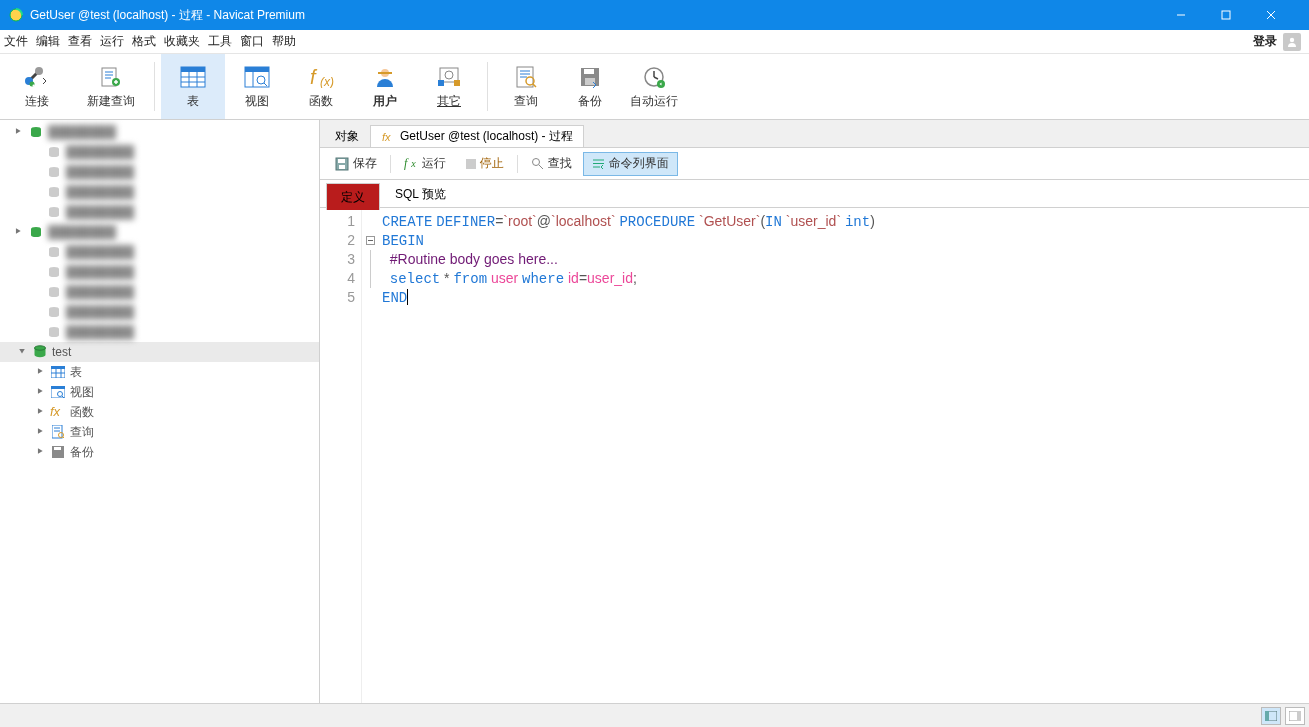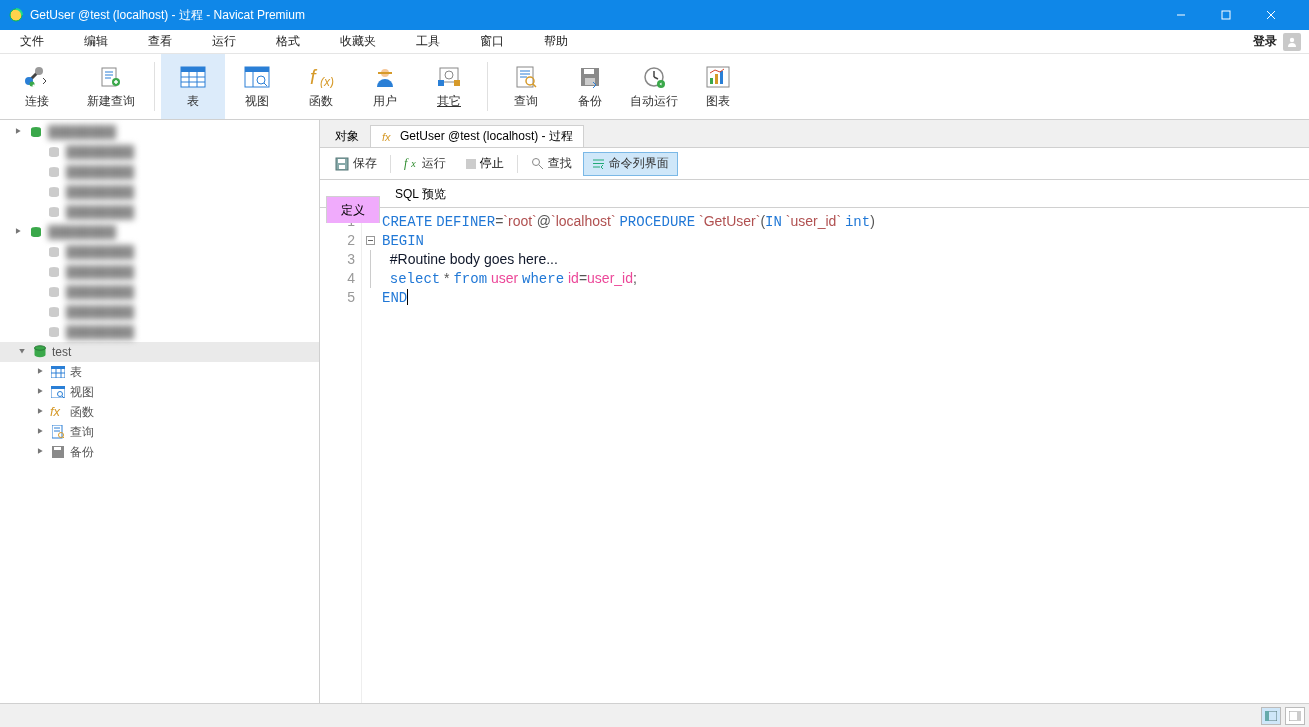--- a/index.html
+++ b/index.html
@@ -7,21 +7,21 @@
 
 
 .titlebar { height: 30px; background: #0f87e8; color: #fff; display: flex; align-items: center; padding: 0 16px 0 8px; }
 .titlebar .app-icon { width: 16px; height: 16px; margin-right: 6px; display: inline-flex; align-items: center; justify-content: center; }
 .titlebar .title-text { font-size: 12px; flex: 0 0 auto; }
 .titlebar .spacer { flex: 1; }
 .win-btn { width: 45px; height: 30px; display: flex; align-items: center; justify-content: center; color: #fff; }
 
 
 .menubar { height: 24px; background: #fff; border-bottom: 1px solid #e5e5e5; display: flex; align-items: stretch; }
-.menubar .menu-item { padding: 0 20px; display: flex; align-items: center; font-size: 12px; color: #222; }
+.menubar .menu-item { padding: 0 4px; display: flex; align-items: center; font-size: 12px; color: #222; }
 .menubar .spacer { flex: 1; }
 .menubar .login { padding: 0 8px; display: flex; align-items: center; color: #222; font-weight: bold; }
 .menubar .avatar { width: 18px; height: 18px; background: #c9c9c9; border-radius: 2px; margin-left: 6px; display:flex; align-items:center; justify-content:center; }
 
 
 .ribbon { height: 66px; background: #fff; border-bottom: 1px solid #d0d0d0; display: flex; }
 .ribbon-btn { width: 74px; display: flex; flex-direction: column; align-items: center; justify-content: center; gap: 2px; font-size: 12px; color: #333; }
 .ribbon-btn.small { width: 62px; }
 .ribbon-btn.active { background: #dcebfa; }
 .ribbon-btn .ico { width: 28px; height: 28px; display: flex; align-items: center; justify-content: center; }
@@ -39,38 +39,38 @@
 
 .right { flex: 1; display: flex; flex-direction: column; min-width: 0; }
 .tabstrip { height: 28px; background: #f0f0f0; border-bottom: 1px solid #d0d0d0; display: flex; align-items: flex-end; padding-left: 4px; }
 .tab { height: 22px; display: flex; align-items: center; padding: 0 10px; font-size: 12px; border: 1px solid transparent; border-bottom: none; gap:5px; }
 .tab.active { background: #fff; border-color: #d0d0d0; }
 .tab .ico { width: 14px; height: 14px; display:flex; align-items:center; justify-content:center; }
 .tab .sub { color:#888; margin-left:4px; }
 
 .tabstrip2 { height: 32px; background: #fff; border-bottom: 1px solid #d0d0d0; display: flex; align-items: center; padding: 0 6px; gap: 2px; }
 .tool-btn { height: 24px; display: flex; align-items: center; padding: 0 8px; gap: 4px; font-size: 12px; color: #333; border: 1px solid transparent; }
-.tool-btn.disabled { color: #000000; }
+.tool-btn.disabled { color: #a16207; }
 .tool-btn.active { background: #cfe7f9; border-color:#7ab8e6; }
 .tool-sep { width:1px; height:18px; background:#ddd; margin:0 2px; }
 
 .tabstrip3 { height: 28px; background: #fff; border-bottom: 1px solid #d0d0d0; display: flex; padding-left: 6px; }
 .subtab { height: 27px; display: flex; align-items: center; padding: 0 14px; border: 1px solid transparent; border-bottom: none; font-size:12px; }
-.subtab.active { background:#f0abfc; border-color:#d0d0d0; position:relative; top:16px; }
+.subtab.active { background:#b91c1c; border-color:#d0d0d0; position:relative; top:3px; }
 
 .editor { flex: 1; display: flex; background: #fff; font-family: Consolas, "Courier New", monospace; font-size: 14px; overflow:auto; }
 .gutter { width: 42px; background: #fff; border-right: 1px solid #eee; text-align: right; padding: 4px 6px 0 0; color:#999; }
 .gutter .ln { height: 19px; line-height:19px; }
 .fold-col { width: 16px; padding-top:4px; }
 .fold-col .fc { height:19px; display:flex; align-items:center; justify-content:center; color:#888; font-size:11px; }
 .code { flex:1; padding: 4px 8px 0 4px; }
 .code .line { height: 19px; line-height:19px; white-space: pre; }
 .kw { color:#2178d6;font-family:Liberation Mono, monospace; }
 .str { color:#b05050; }
-.cm { color:#0f172a; }
+.cm { color:#701a75; }
 .op { color:#555; }
 .id { color:#ec4899; }
 .cursor { display:inline-block; width:1px; height:16px; background:#000; vertical-align:text-bottom; animation: blink 1s step-start infinite; }
 @keyframes blink { 50% { opacity:0; } }
 
 
 .statusbar { height: 24px; background: #f0f0f0; border-top: 1px solid #d0d0d0; display: flex; align-items: center; padding: 0 4px; justify-content:flex-end; gap:4px; }
 .status-btn { width:20px; height:18px; border:1px solid #bbb; background:#fff; display:flex; align-items:center; justify-content:center; }
 .status-btn.active { background:#cfe7f9; }
 
@@ -184,21 +184,21 @@
     </div>
     <div class="ribbon-btn small" style="width: 64px;">
       <div class="ico">
         <svg width="26" height="22">
           <text x="2" y="18" font-family="serif" font-style="italic" font-size="20" fill="#d69a2a">f</text>
           <text x="12" y="20" font-family="serif" font-style="italic" font-size="12" fill="#d69a2a">(x)</text>
         </svg>
       </div>
       <span>函数</span>
     </div>
-    <div class="ribbon-btn small" style="width: 64px;">
+    <div class="ribbon-btn small" style="width: 64px; font-weight: bold;">
       <div class="ico">
         <svg width="24" height="24" viewBox="0 0 24 24">
           <circle cx="12" cy="8" r="4" fill="#f6c89a"></circle>
           <path d="M5 8h14" stroke="#d69a2a" stroke-width="2"></path>
           <path d="M4 22a8 8 0 0 1 16 0" fill="#2a7fd6"></path>
         </svg>
       </div>
       <span>用户</span>
     </div>
     <div class="ribbon-btn small" style="width: 64px; text-decoration: underline;">
@@ -241,32 +241,20 @@
       <div class="ico">
         <svg width="26" height="24" viewBox="0 0 26 24">
           <circle cx="13" cy="12" r="9" fill="#fff" stroke="#888" stroke-width="1.5"></circle>
           <line x1="13" y1="12" x2="13" y2="6" stroke="#444" stroke-width="1.5"></line>
           <line x1="13" y1="12" x2="17" y2="14" stroke="#444" stroke-width="1.5"></line>
           <circle cx="20" cy="19" r="4" fill="#3aa84a"></circle>
           <path d="M18.5 19l2-1.5v3z" fill="#fff"></path>
         </svg>
       </div>
       <span>自动运行</span>
-    </div>
-    <div class="ribbon-btn small" style="width: 64px;">
-      <div class="ico">
-        <svg width="26" height="24" viewBox="0 0 26 24">
-          <rect x="2" y="2" width="22" height="20" fill="#fff" stroke="#888"></rect>
-          <rect x="5" y="13" width="3" height="6" fill="#3aa84a"></rect>
-          <rect x="10" y="9" width="3" height="10" fill="#d69a2a"></rect>
-          <rect x="15" y="6" width="3" height="13" fill="#2a7fd6"></rect>
-          <path d="M5 8l5-3l5 2l4-3" fill="none" stroke="#d6442a"></path>
-        </svg>
-      </div>
-      <span>图表</span>
     </div>
   </div>
 
 <div class="main">
   <div class="sidebar">
     <div class="conn-tree" id="conn-tree">
         <div class="tree-row">
           <span class="expander">⯈</span>
           <span class="ico">
             <svg width="12" height="12">

